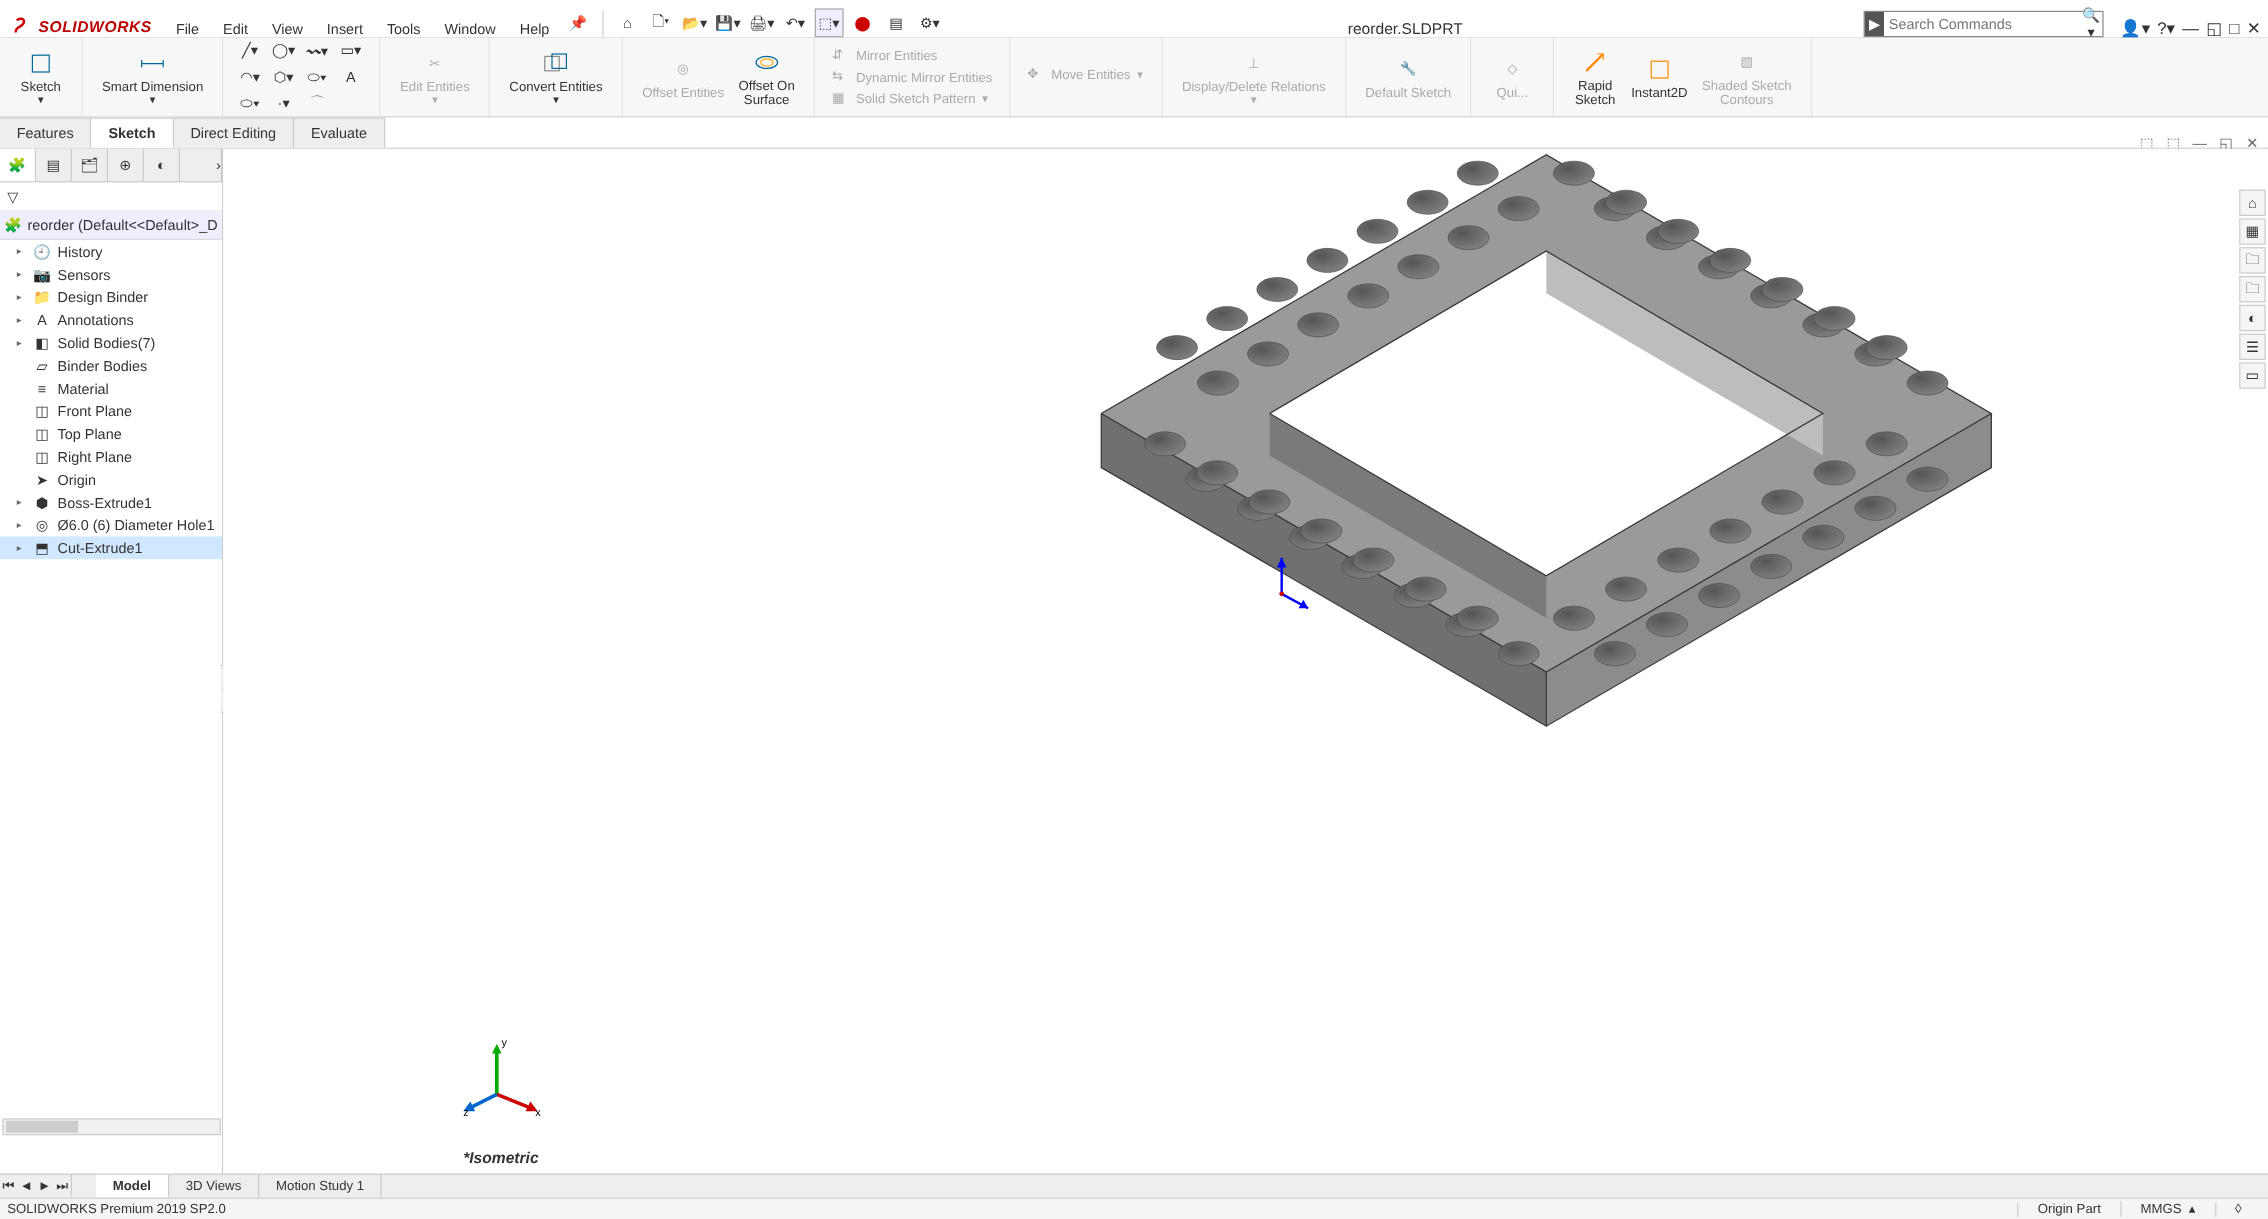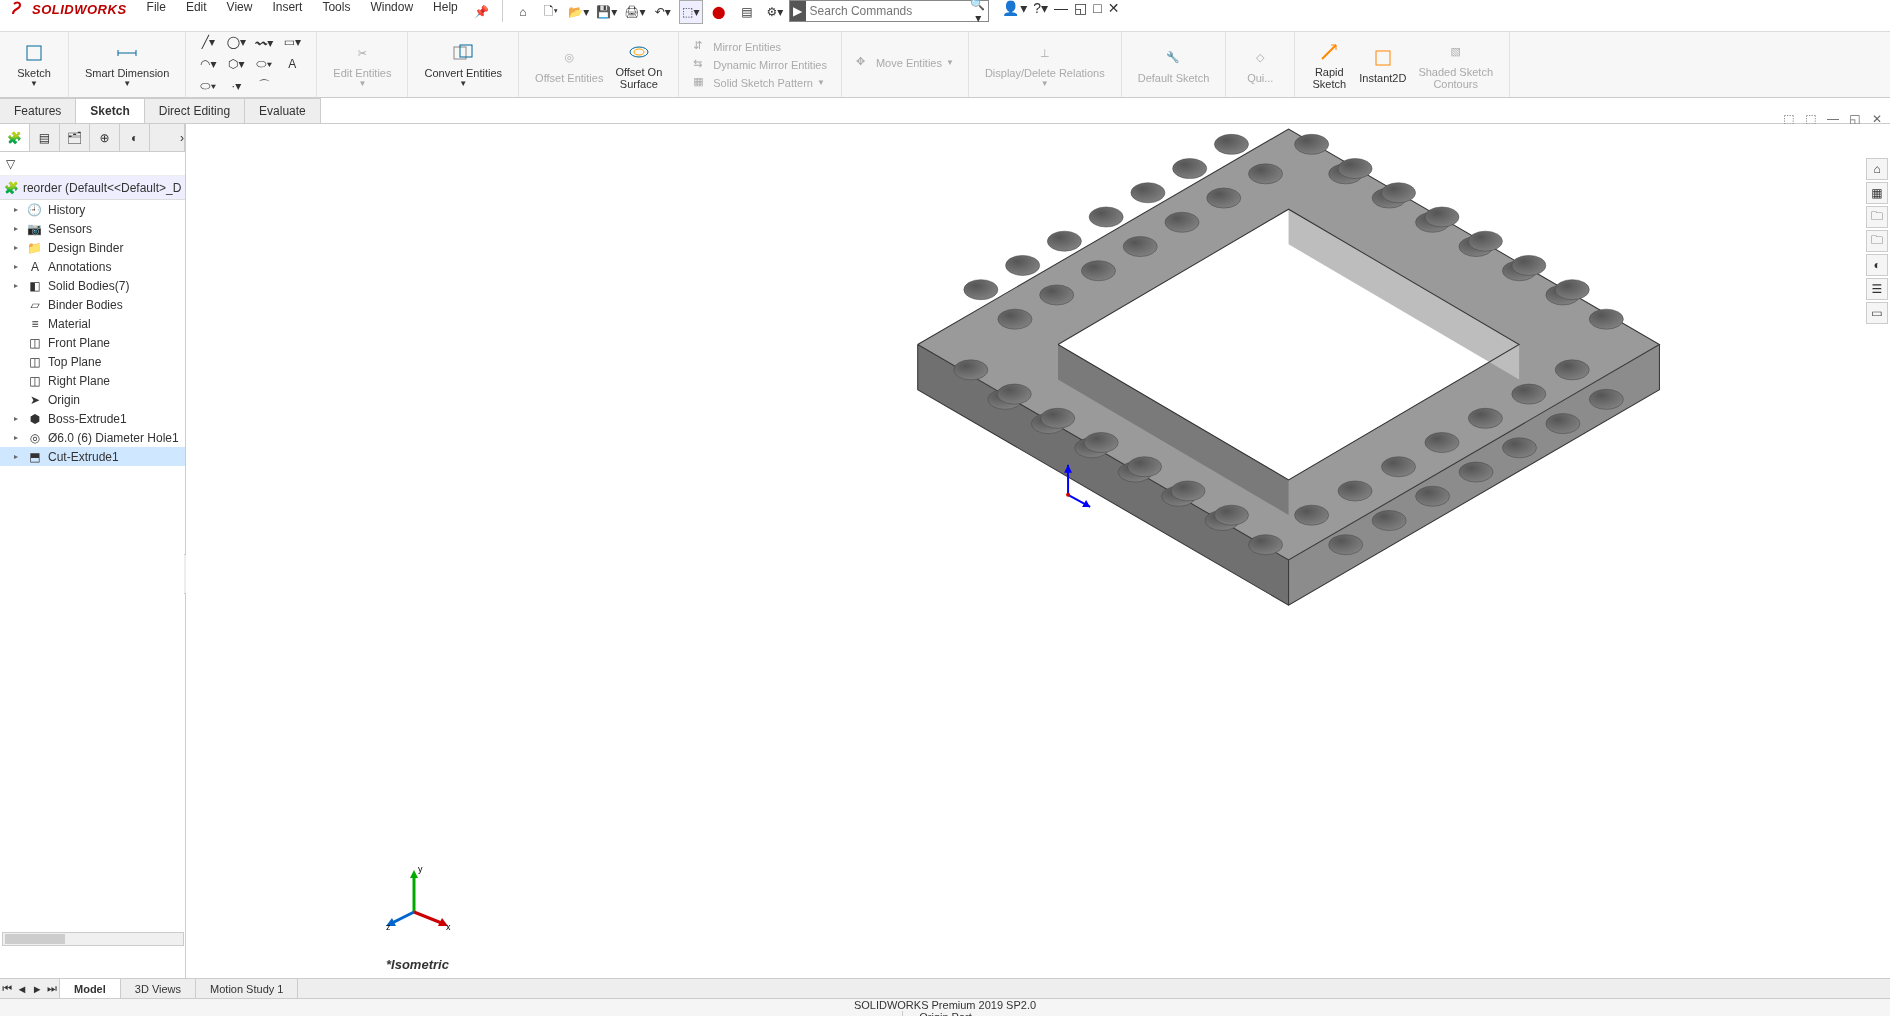--- a/index.html
+++ b/index.html
@@ -1,19 +1,19 @@
 <!DOCTYPE html>
 <html><head>
 <meta charset="utf-8">
 <style>
 * { margin: 0; padding: 0; box-sizing: border-box; font-family: "Segoe UI", Arial, sans-serif; }
 body { width: 1890px; height: 1016px; background: #fff; overflow: hidden; font-size: 12px; color: #333; }
 
 
-.menubar { height: 32px; display: flex; align-items: flex-start; background: #fff; border-bottom: 1px solid #ddd; }
+.menubar { height: 32px; display: flex; align-items: flex-end; background: #fff; border-bottom: 1px solid #ddd; }
 .brand { display: flex; align-items: center; padding: 0 10px; font-weight: bold; font-style: italic; color: #b00; font-size: 13px; letter-spacing: 0.5px; }
 .brand svg { margin-right: 4px; }
 .menubar .menu-item { padding: 0 10px; cursor: default; }
 .menubar .icon-btn { width: 24px; height: 24px; margin: 0 2px; display: inline-flex; align-items: center; justify-content: center; }
 .menubar .sep { width:1px; height:22px; background:#ccc; margin:0 6px; }
 .doc-title { flex: 1; text-align: center; font-size: 13px; }
 .search-box { display:flex; align-items:center; border:1px solid #888; height:22px; width:200px; margin-right:8px; }
 .search-box input { border:none; flex:1; font-size:12px; padding:0 4px; outline:none;}
 .win-btns { display:flex; align-items:center; gap:6px; margin:0 6px;}
 .win-btns span { font-size:14px; cursor:default;}
@@ -60,22 +60,22 @@
 .side-icons .si { width:22px; height:22px; border:1px solid #ccc; background:#f5f5f5; display:flex; align-items:center; justify-content:center;}
 .collapse-tab { position:absolute; left:184px; top:430px; width:10px; height:40px; background:#eee; border:1px solid #ccc; border-left:none; display:flex; align-items:center; justify-content:center; font-size:8px;}
 
 .mdi-btns { position:absolute; right:4px; top:110px; display:flex; gap:4px;}
 .mdi-btns span{ width:18px;height:18px; display:inline-flex; align-items:center; justify-content:center; font-size:12px; color:#666;}
 
 
 .btm-tabs { position:absolute; left:0; right:0; bottom:18px; height:20px; background:#eee; border-top:1px solid #ccc; display:flex; align-items:stretch; font-size:11px;}
 .btm-tabs .nav { width:60px; display:flex; align-items:center; justify-content:space-around; border-right:1px solid #ccc;}
 .btm-tabs .bt { padding:0 14px; display:flex; align-items:center; border-right:1px solid #ccc;}
-.btm-tabs .bt.active { background:#fff; font-weight:bold;}
-.status { position:absolute; left:0; right:0; bottom:0; height:18px; background:#f5f5f5; border-top:1px solid #ccc; display:flex; align-items:center; font-size:11px; padding:0 6px;flex-direction:column;}
+.btm-tabs .bt.active { background:#fff; font-weight:bold;margin-left:20px;}
+.status { position:absolute; left:0; right:0; bottom:0; height:18px; background:#f5f5f5; border-top:1px solid #ccc; display:flex; align-items:center; font-size:11px; padding:0 6px;}
 .status .spacer{flex:1;}
 .status .cell{ padding:0 16px; border-left:1px solid #ccc;}
 .sb-h { position:absolute; left:2px; bottom:36px; width:182px; height:14px; background:#f0f0f0; border:1px solid #ccc;}
 .sb-h .thumb{ position:absolute; left:2px; top:1px; width:60px; height:10px; background:#cdcdcd;}
 </style>
 </head>
 <body>
 
 <div class="menubar">
   <div class="brand">
@@ -96,20 +96,21 @@
   <div class="icon-btn">⌂</div>
   <div class="icon-btn">🗋▾</div>
   <div class="icon-btn">📂▾</div>
   <div class="icon-btn">💾▾</div>
   <div class="icon-btn">🖨▾</div>
   <div class="icon-btn">↶▾</div>
   <div class="icon-btn" style="border:1px solid #aaa;background:#eef;">⬚▾</div>
   <div class="icon-btn" style="color:#c00">⬤</div>
   <div class="icon-btn">▤</div>
   <div class="icon-btn">⚙▾</div>
+  <div class="doc-title">reorder.SLDPRT</div>
   <div class="search-box">
     <span style="width:18px;text-align:center;background:#555;color:#fff;height:100%;line-height:20px">▶</span>
     <input placeholder="Search Commands" style="">
     <span style="width:22px;text-align:center">🔍▾</span>
   </div>
   <div class="win-btns">
     <span>👤▾</span>
     <span>?▾</span>
     <span>—</span>
     <span>◱</span>

